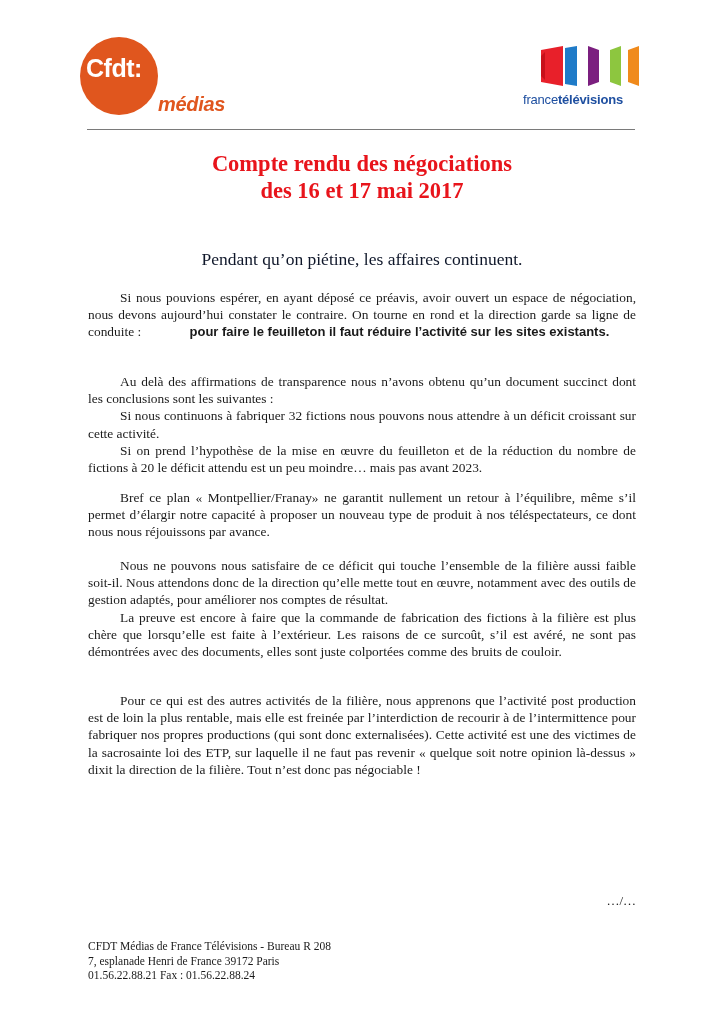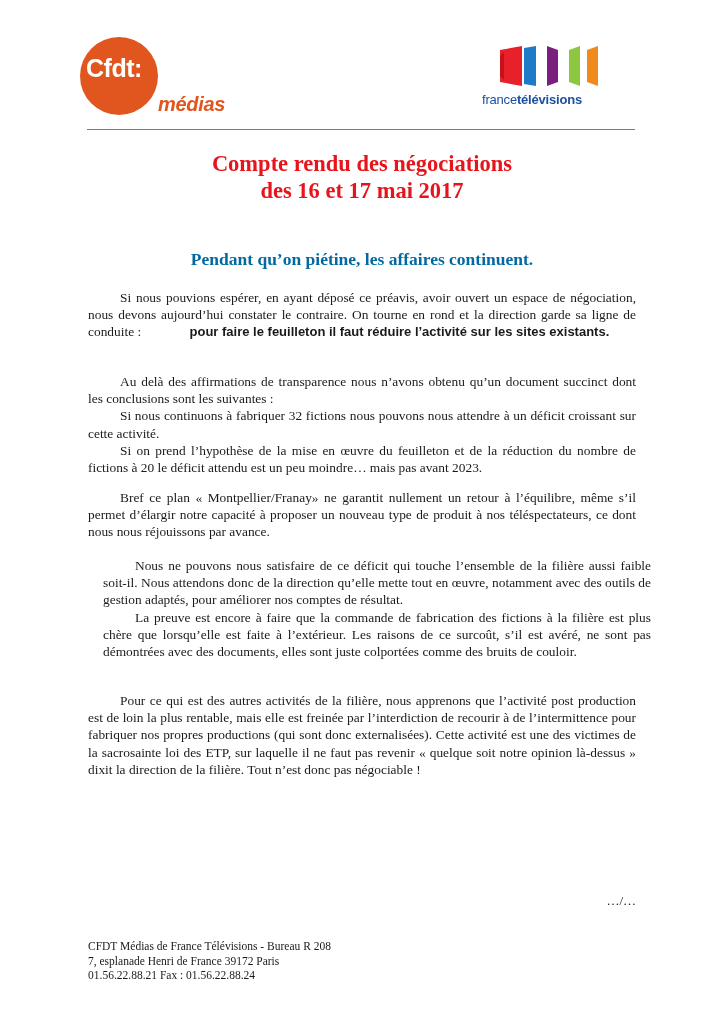--- a/index.html
+++ b/index.html
@@ -5,31 +5,31 @@
   html, body { margin: 0; padding: 0; background: #ffffff; }
   body { width: 724px; height: 1024px; position: relative; overflow: hidden; font-family: "Liberation Serif", "DejaVu Serif", serif; color: #1a1a1a; }
 
   
   .cfdt-logo { position: absolute; left: 80px; top: 37px; width: 160px; height: 85px; }
   .cfdt-circle { position: absolute; left: 0; top: 0; width: 78px; height: 78px; border-radius: 50%; background: #e0561e; }
   .cfdt-text { position: absolute; left: 6px; top: 17px; font-family: "Liberation Sans", "DejaVu Sans", sans-serif; font-weight: bold; font-size: 25px; color: #ffffff; letter-spacing: -0.5px; }
   .cfdt-colon { color: #ffffff; }
   .cfdt-medias { position: absolute; left: 78px; top: 56px; font-family: Liberation Sans, sans-serif; font-weight: bold; font-style: italic; font-size: 20px; color: #e0561e; letter-spacing: -0.3px; }
 
-  .ftv-logo { position: absolute; left: 480px; top: 42px; width: 140px; height: 70px; }
+  .ftv-logo { position: absolute; left: 521px; top: 42px; width: 140px; height: 70px; }
   .ftv-bars { position: absolute; left: 20px; top: 4px; width: 100px; height: 40px; }
   .ftv-name { position: absolute; left: 2px; top: 50px; font-family: "Liberation Sans", "DejaVu Sans", sans-serif; font-size: 13px; color: #1e4fa0; letter-spacing: -0.2px; white-space: nowrap; }
   .ftv-name b { font-weight: bold; }
 
   .header-rule { position: absolute; left: 87px; top: 129px; width: 548px; height: 0; border-top: 1.5px solid #7a7a7a; }
 
   
   .title-block { position: absolute; left: 88px; width: 548px; top: 150px; text-align: center; color: #e8141b; font-weight: bold; }
   .title-line { font-size: 22.5px; line-height: 27px; text-align: center; }
-  .subtitle { position: absolute; left: 88px; width: 548px; top: 248px; text-align: center; color: #0369a1; font-weight: bold; font-size: 17.5px; line-height: 22px; }
+  .subtitle { position: absolute; left: 88px; width: 548px; top: 248px; text-align: center; color: #0f172a; font-weight: normal; font-size: 17.5px; line-height: 22px; }
 
   
   .body-text { position: absolute; left: 88px; width: 548px; font-size: 13.4px; line-height: 17.2px; text-align: justify; }
   .body-text p { margin: 0; text-indent: 32px; }
   .body-text strong { font-family: "Liberation Sans", "DejaVu Sans", sans-serif; font-weight: bold; font-size: 13px; margin-left: 45px; }
 
   .continuation { position: absolute; left: 560px; width: 76px; top: 893px; text-align: right; font-size: 13px; }
 
   .footer { position: absolute; left: 88px; width: 548px; top: 939px; text-align: left; font-size: 11.5px; line-height: 14.5px; }
   .footer div { margin: 0; }
@@ -71,21 +71,21 @@
 <div class="body-text" style="top:373px;">
   <p>Au delà des affirmations de transparence nous n’avons obtenu qu’un document succinct dont les conclusions sont les suivantes :</p>
   <p>Si nous continuons à fabriquer 32 fictions nous pouvons nous attendre à un déficit croissant sur cette activité.</p>
   <p>Si on prend l’hypothèse de la mise en œuvre du feuilleton et de la réduction du nombre de fictions à 20 le déficit attendu est un peu moindre… mais pas avant 2023.</p>
 </div>
 
 <div class="body-text" style="top:489px;">
   <p>Bref ce plan « Montpellier/Franay» ne garantit nullement un retour à l’équilibre, même s’il permet d’élargir notre capacité à proposer un nouveau type de produit à nos téléspectateurs, ce dont nous nous réjouissons par avance.</p>
 </div>
 
-<div class="body-text" style="top:557px;margin-left:15px;">
+<div class="body-text" style="top:557px;">
   <p>Nous ne pouvons nous satisfaire de ce déficit qui touche l’ensemble de la filière aussi faible soit-il. Nous attendons donc de la direction qu’elle mette tout en œuvre, notamment avec des outils de gestion adaptés, pour améliorer nos comptes de résultat.</p>
   <p>La preuve est encore à faire que la commande de fabrication des fictions à la filière est plus chère que lorsqu’elle est faite à l’extérieur. Les raisons de ce surcoût, s’il est avéré, ne sont pas démontrées avec des documents, elles sont juste colportées comme des bruits de couloir.</p>
 </div>
 
 <div class="body-text" style="top:692px;">
   <p>Pour ce qui est des autres activités de la filière, nous apprenons que l’activité post production est de loin la plus rentable, mais elle est freinée par l’interdiction de recourir à de l’intermittence pour fabriquer nos propres productions (qui sont donc externalisées). Cette activité est une des victimes de la sacrosainte loi des ETP, sur laquelle il ne faut pas revenir « quelque soit notre opinion là-dessus » dixit la direction de la filière. Tout n’est donc pas négociable !</p>
 </div>
 
 <div class="continuation">…/…</div>
 

